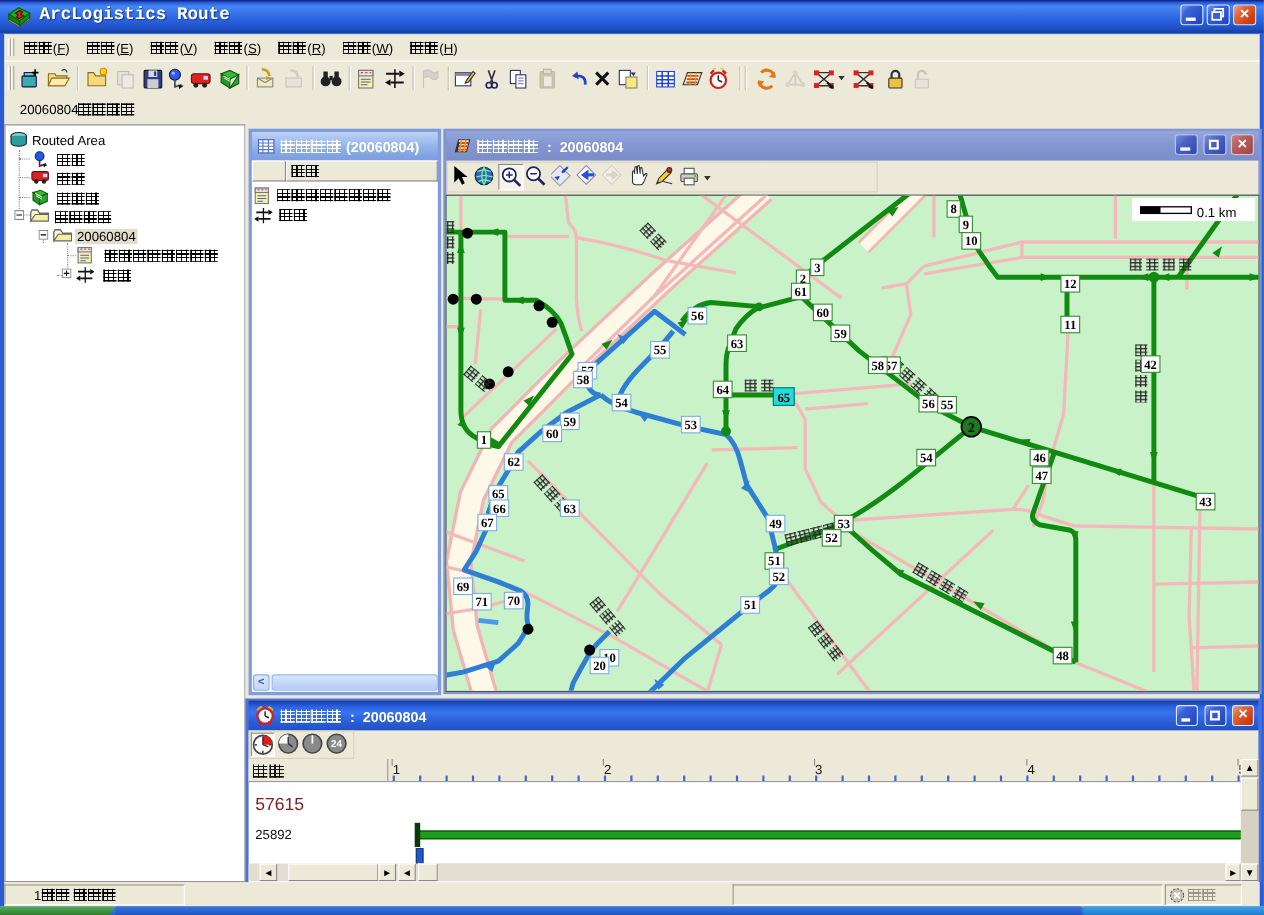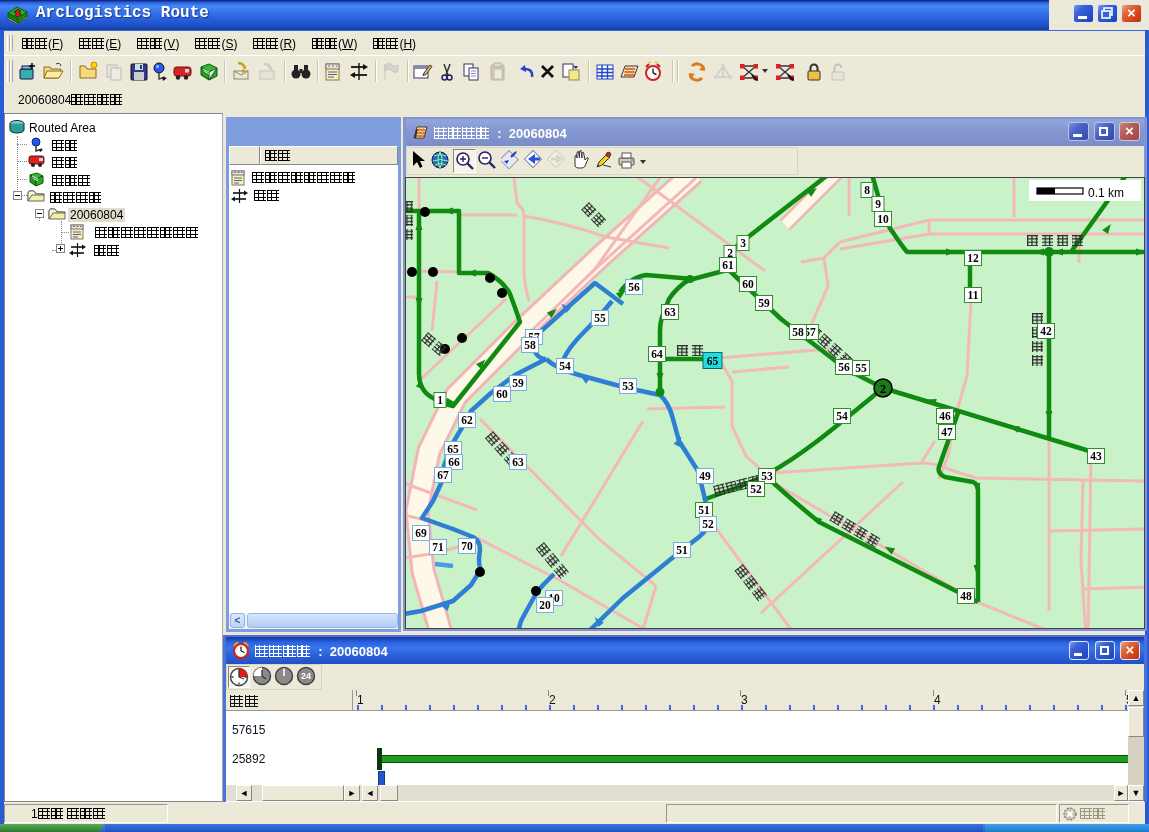--- a/index.html
+++ b/index.html
@@ -6,21 +6,21 @@
 .z{display:inline-block;background:repeating-linear-gradient(0deg,currentColor 0 1.1px,rgba(0,0,0,0) 1.1px 3.3px),repeating-linear-gradient(90deg,currentColor 0 1.1px,rgba(0,0,0,0) 1.1px 4.4px)}
 .z12{width:12px;height:11px;vertical-align:-1px;margin-right:1px}
 .z13{width:13px;height:12px;vertical-align:-1px;margin-right:1px}
 .btn3{border:1px solid #fff;border-right-color:#888;border-bottom-color:#888;background:#ece9d8}
 .tbtn{position:absolute;width:21px;height:19px;border-radius:3px;border:1px solid #dce6fa;color:#fff;text-align:center;line-height:17px;font-weight:bold;font-size:12px}
 .tb-blue{background:linear-gradient(135deg,#7b9cf0 0%,#3a62d8 30%,#2a50c8 70%,#1f42b8 100%)}
 .tb-red{background:linear-gradient(135deg,#f0a088 0%,#e06a3c 30%,#d44214 70%,#b83810 100%)}
 .sep{position:absolute;width:2px;height:22px;border-left:1px solid #c8c4b0;border-right:1px solid #fff}
 </style></head><body>
 
-<div class="ab" style="left:0;top:0;width:1049px;height:30px;background:linear-gradient(180deg,#0a1e78 0%,#2a5cd8 8%,#4488f4 20%,#3a78ee 35%,#2a62e0 60%,#1e50c8 85%,#16409c 100%)">
+<div class="ab" style="left:0;top:0;width:1149px;height:30px;background:linear-gradient(180deg,#0a1e78 0%,#2a5cd8 8%,#4488f4 20%,#3a78ee 35%,#2a62e0 60%,#1e50c8 85%,#16409c 100%)">
  <svg class="ab" style="left:6px;top:4px" width="23" height="23" viewBox="0 0 23 23">
       <path d="M2 13 L11 18 L21 12 L21 14 L11 20 L2 15 Z" fill="#b8b49a" stroke="#555"></path>
       <path d="M2 9 L11 3 L21 8 L12 15 Z" fill="#1faf1f" stroke="#0a5a0a"></path>
       <path d="M2 9 L2 13 L12 19 L12 15 Z" fill="#128012" stroke="#0a5a0a"></path>
       <path d="M21 8 L21 12 L12 19 L12 15 Z" fill="#179217" stroke="#0a5a0a"></path>
       <path d="M8 8 l4 -2.5 2.5 1.5 -1.5 2 2.5 1.5 -4 2.5 -2.5 -1.5 1.5 -2 z" fill="#d42222" stroke="#5a0a0a"></path>
     </svg>
  <div class="ab" style="left:36px;top:4px;font-family:'Liberation Mono',monospace;font-weight:bold;font-size:16px;color:#fff;text-shadow:1px 1px 1px #1a3a8a">ArcLogistics Route</div>
  <div class="tbtn tb-blue" style="left:1073px;top:4px">
       <span class="ab" style="left:4px;top:11px;width:9px;height:3px;background:#fff"></span>
@@ -307,20 +307,33 @@
             <path d="M15 11 L4 11" stroke="#111" stroke-width="1.6"></path>
             <path d="M4 8.5 l-4 2.5 4 2.5 z" fill="#111"></path>
             <path d="M8.5 1 L8.5 15" stroke="#111" stroke-width="1.2"></path>
           </svg></span>
         <span class="ab" style="left:89px;top:2px"><span class="z z12"></span><span class="z z12"></span></span>
       </div>
     </div>
 </div>
 
 <div class="ab" style="left:226px;top:117px;width:175px;height:515px;background:#7f9cdf;padding:3px" id="listwin">
+ <div class="ab" style="left:3px;top:3px;width:169px;height:26px;background:linear-gradient(180deg,#bdd2f5 0%,#a5c0ee 30%,#89a9e4 70%,#7b9cdf 100%)">
+  <svg class="ab" style="left:5px;top:5px" width="16" height="16">
+        <rect x="1" y="2" width="14" height="12" fill="#fff" stroke="#4466aa"></rect>
+        <g stroke="#5577cc" stroke-width="1">
+          <line x1="1" y1="5" x2="15" y2="5"></line>
+          <line x1="1" y1="8" x2="15" y2="8"></line>
+          <line x1="1" y1="11" x2="15" y2="11"></line>
+          <line x1="5" y1="2" x2="5" y2="14"></line>
+          <line x1="10" y1="2" x2="10" y2="14"></line>
+        </g>
+      </svg>
+  <div class="ab" style="left:26px;top:6px;color:#fff;font-weight:bold;font-size:13px"><span class="z z13"></span><span class="z z13"></span><span class="z z13"></span><span class="z z13"></span> (20060804)</div>
+ </div>
  <div class="ab" style="left:3px;top:29px;width:169px;height:483px;background:#fff" id="listbody">
   <div class="ab btn3" style="left:0;top:0;width:31px;height:19px"></div>
   <div class="ab btn3" style="left:31px;top:0;width:138px;height:19px;font-size:12px;padding:2px 0 0 4px"><span class="z z12"></span><span class="z z12"></span></div>
   <div class="ab" style="left:2px;top:24px" id="li1"><svg width="15" height="16">
           <rect x="1" y="1" width="12" height="14" fill="#f7f3a0" stroke="#777"></rect>
           <rect x="1" y="1" width="12" height="4" fill="#e8e4e0" stroke="#777"></rect>
           <path d="M3 2.5 l2 0 M6.5 2.5 l2 0 M10 2.5 l1.5 0" stroke="#cc4444"></path>
           <path d="M3 8 l8 0 M3 10.5 l8 0 M3 13 l5 0" stroke="#5555cc"></path>
         </svg><span style="vertical-align:4px;margin-left:6px;font-size:12px"><span class="z z12"></span><span class="z z12"></span><span class="z z12"></span><span class="z z12"></span><span class="z z12"></span><span class="z z12"></span><span class="z z12"></span><span class="z z12"></span></span></div>
   <div class="ab" style="left:2px;top:42px" id="li2"><svg width="17" height="16">
@@ -791,21 +804,21 @@
         <span class="ab" style="left:707px;top:15px;width:1.5px;height:5px;background:#3a6ad8"></span>
         <span class="ab" style="left:731px;top:15px;width:1.5px;height:5px;background:#3a6ad8"></span>
         <span class="ab" style="left:755px;top:15px;width:1.5px;height:5px;background:#3a6ad8"></span>
         <span class="ab" style="left:779px;top:15px;width:1.5px;height:5px;background:#3a6ad8"></span>
         <span class="ab" style="left:803px;top:15px;width:1.5px;height:5px;background:#3a6ad8"></span>
         <span class="ab" style="left:827px;top:15px;width:1.5px;height:5px;background:#3a6ad8"></span>
         <span class="ab" style="left:851px;top:15px;width:1.5px;height:5px;background:#3a6ad8"></span>
         <span class="ab" style="left:875px;top:15px;width:1.5px;height:5px;background:#3a6ad8"></span>
         <span class="ab" style="left:899px;top:15px;width:1.5px;height:5px;background:#3a6ad8"></span>
       </div>
-      <div class="ab" style="left:6px;top:33px;font-size:12px;color:#0f172a">57615</div>
+      <div class="ab" style="left:6px;top:33px;font-size:16px;color:#7f1d1d">57615</div>
       <div class="ab" style="left:6px;top:62px;font-size:12px;color:#111">25892</div>
       <div class="ab" style="left:153px;top:65px;width:752px;height:8px;background:#1e9c1e;border:1px solid #0a4a0a"></div>
       <div class="ab" style="left:151px;top:58px;width:5px;height:22px;background:#0a3a0a"></div>
       <div class="ab" style="left:152px;top:81px;width:7px;height:16px;background:#2456c8;border:1px solid #123a8a"></div>
       <div class="ab" style="left:0;top:95px;width:902px;height:16px;background:#e2dfd2">
         <span class="ab btn3" style="left:10px;top:0;width:16px;height:16px;font-size:9px;text-align:center;line-height:14px">◄</span>
         <span class="ab btn3" style="left:36px;top:0;width:82px;height:16px"></span>
         <span class="ab btn3" style="left:118px;top:0;width:16px;height:16px;font-size:9px;text-align:center;line-height:14px">►</span>
         <span class="ab btn3" style="left:136px;top:0;width:16px;height:16px;font-size:9px;text-align:center;line-height:14px">◄</span>
         <span class="ab btn3" style="left:154px;top:0;width:18px;height:16px"></span>

